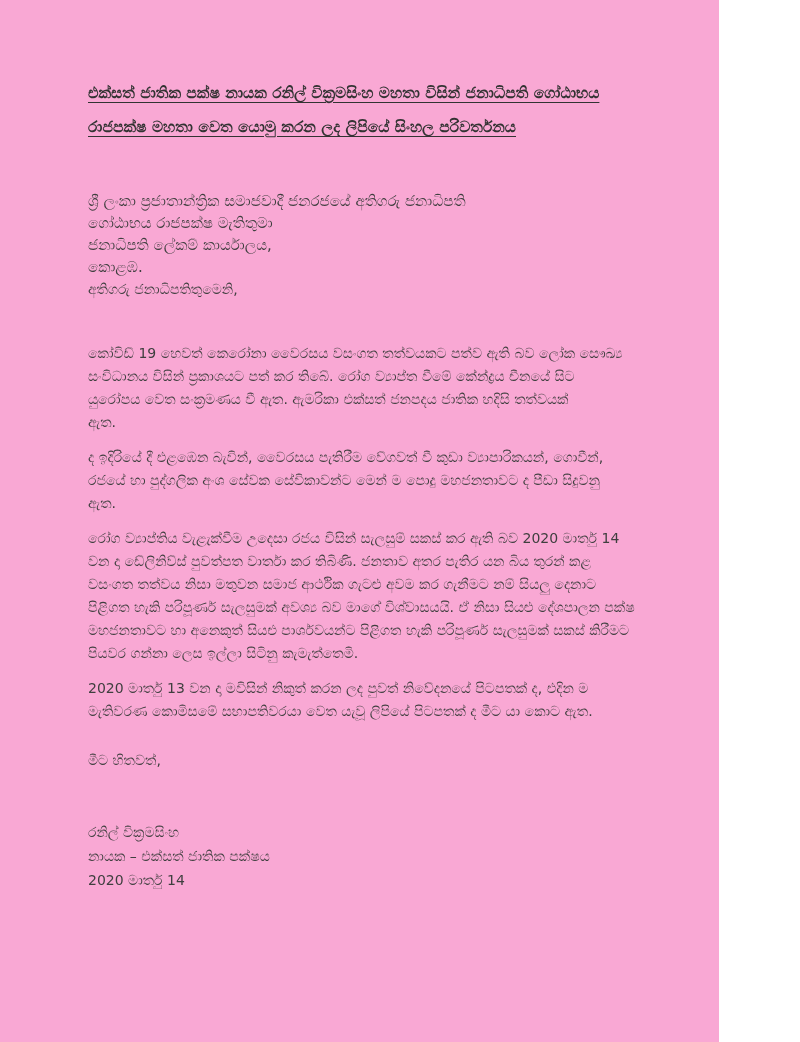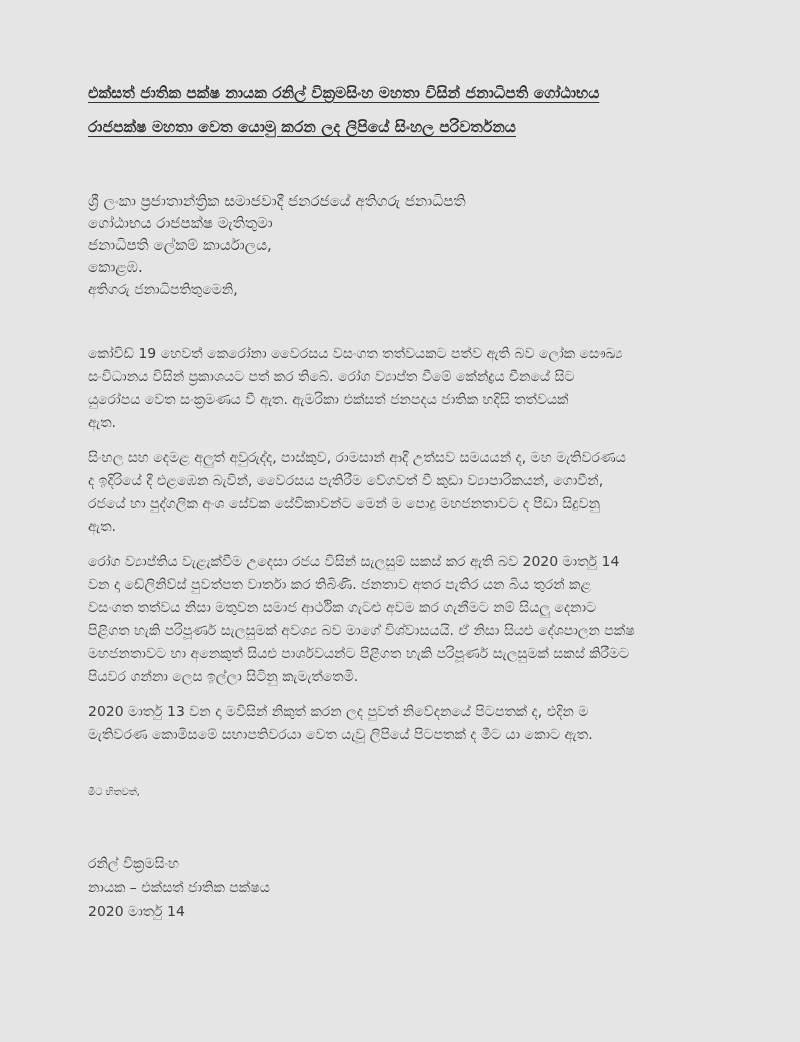--- a/index.html
+++ b/index.html
@@ -2,23 +2,23 @@
 <html><head>
 <meta charset="utf-8">
 <style>
   html, body {
     margin: 0;
     padding: 0;
     background: #ffffff;
   }
   .page {
     position: relative;
-    width: 800px;
+    width: 719px;
     height: 1042px;
-    background: #e5e5e5;
+    background: #f9a8d4;
     overflow: hidden;
     font-family: "DejaVu Sans", sans-serif;
     color: #3f3f3f;
   }
   .letter {
     box-sizing: border-box;
     padding: 76px 90px 0 88px;
   }
   .title-block {
     font-size: 15.5px;
@@ -40,23 +40,23 @@
     font-size: 14px;
     line-height: 22px;
     margin-bottom: 42px;
   }
   .body-paragraph {
     font-size: 14px;
     line-height: 23px;
     margin: 0 0 12px 0;
   }
   .closing {
-    font-size: 10px;
+    font-size: 14px;
     line-height: 23px;
-    margin-top: 34px;
+    margin-top: 26px;
   }
   .signature-block {
     font-size: 14px;
     line-height: 24px;
     margin-top: 48px;
   }
   .line {
     white-space: nowrap;
   }
 </style>
@@ -81,21 +81,20 @@
     <div class="salutation">අතිගරු ජනාධිපතිතුමෙනි,</div>
 
     <div class="body-paragraph">
         <div class="line">කෝවිඩ් 19 හෙවත් කෙරෝනා වෛරසය වසංගත තත්වයකට පත්ව ඇති බව ලෝක සෞඛ්‍ය</div>
         <div class="line">සංවිධානය විසින් ප්‍රකාශයට පත් කර තිබේ. රෝග ව්‍යාප්ත වීමේ කේන්ද්‍රය චීනයේ සිට</div>
         <div class="line">යුරෝපය වෙත සංක්‍රමණය වී ඇත. ඇමරිකා එක්සත් ජනපදය ජාතික හදිසි තත්වයක්</div>
         <div class="line">ඇත.</div>
       </div>
 
     <div class="body-paragraph">
-        <div class="line">සිංහල සහ දෙමළ අලුත් අවුරුද්ද, පාස්කුව, රාමසාන් ආදී උත්සව සමයයන් ද, මහ මැතිවරණය</div>
         <div class="line">ද ඉදිරියේ දී එළඹෙන බැවින්, වෛරසය පැතිරීම වේගවත් වී කුඩා ව්‍යාපාරිකයන්, ගොවීන්,</div>
         <div class="line">රජයේ හා පුද්ගලික අංශ සේවක සේවිකාවන්ට මෙන් ම පොදු මහජනතාවට ද පීඩා සිදුවනු</div>
         <div class="line">ඇත.</div>
       </div>
 
     <div class="body-paragraph">
         <div class="line">රෝග ව්‍යාප්තිය වැළැක්වීම උදෙසා රජය විසින් සැලසුම් සකස් කර ඇති බව 2020 මාර්තු 14</div>
         <div class="line">වන දා ඩේලිනිව්ස් පුවත්පත වාර්තා කර තිබිණි. ජනතාව අතර පැතිර යන බිය තුරන් කළ</div>
         <div class="line">වසංගත තත්වය නිසා මතුවන සමාජ ආර්ථික ගැටළු අවම කර ගැනීමට නම් සියලු දෙනාට</div>
         <div class="line">පිළිගත හැකි පරිපූර්ණ සැලසුමක් අවශ්‍ය බව මාගේ විශ්වාසයයි. ඒ නිසා සියළු දේශපාලන පක්ෂ</div>

